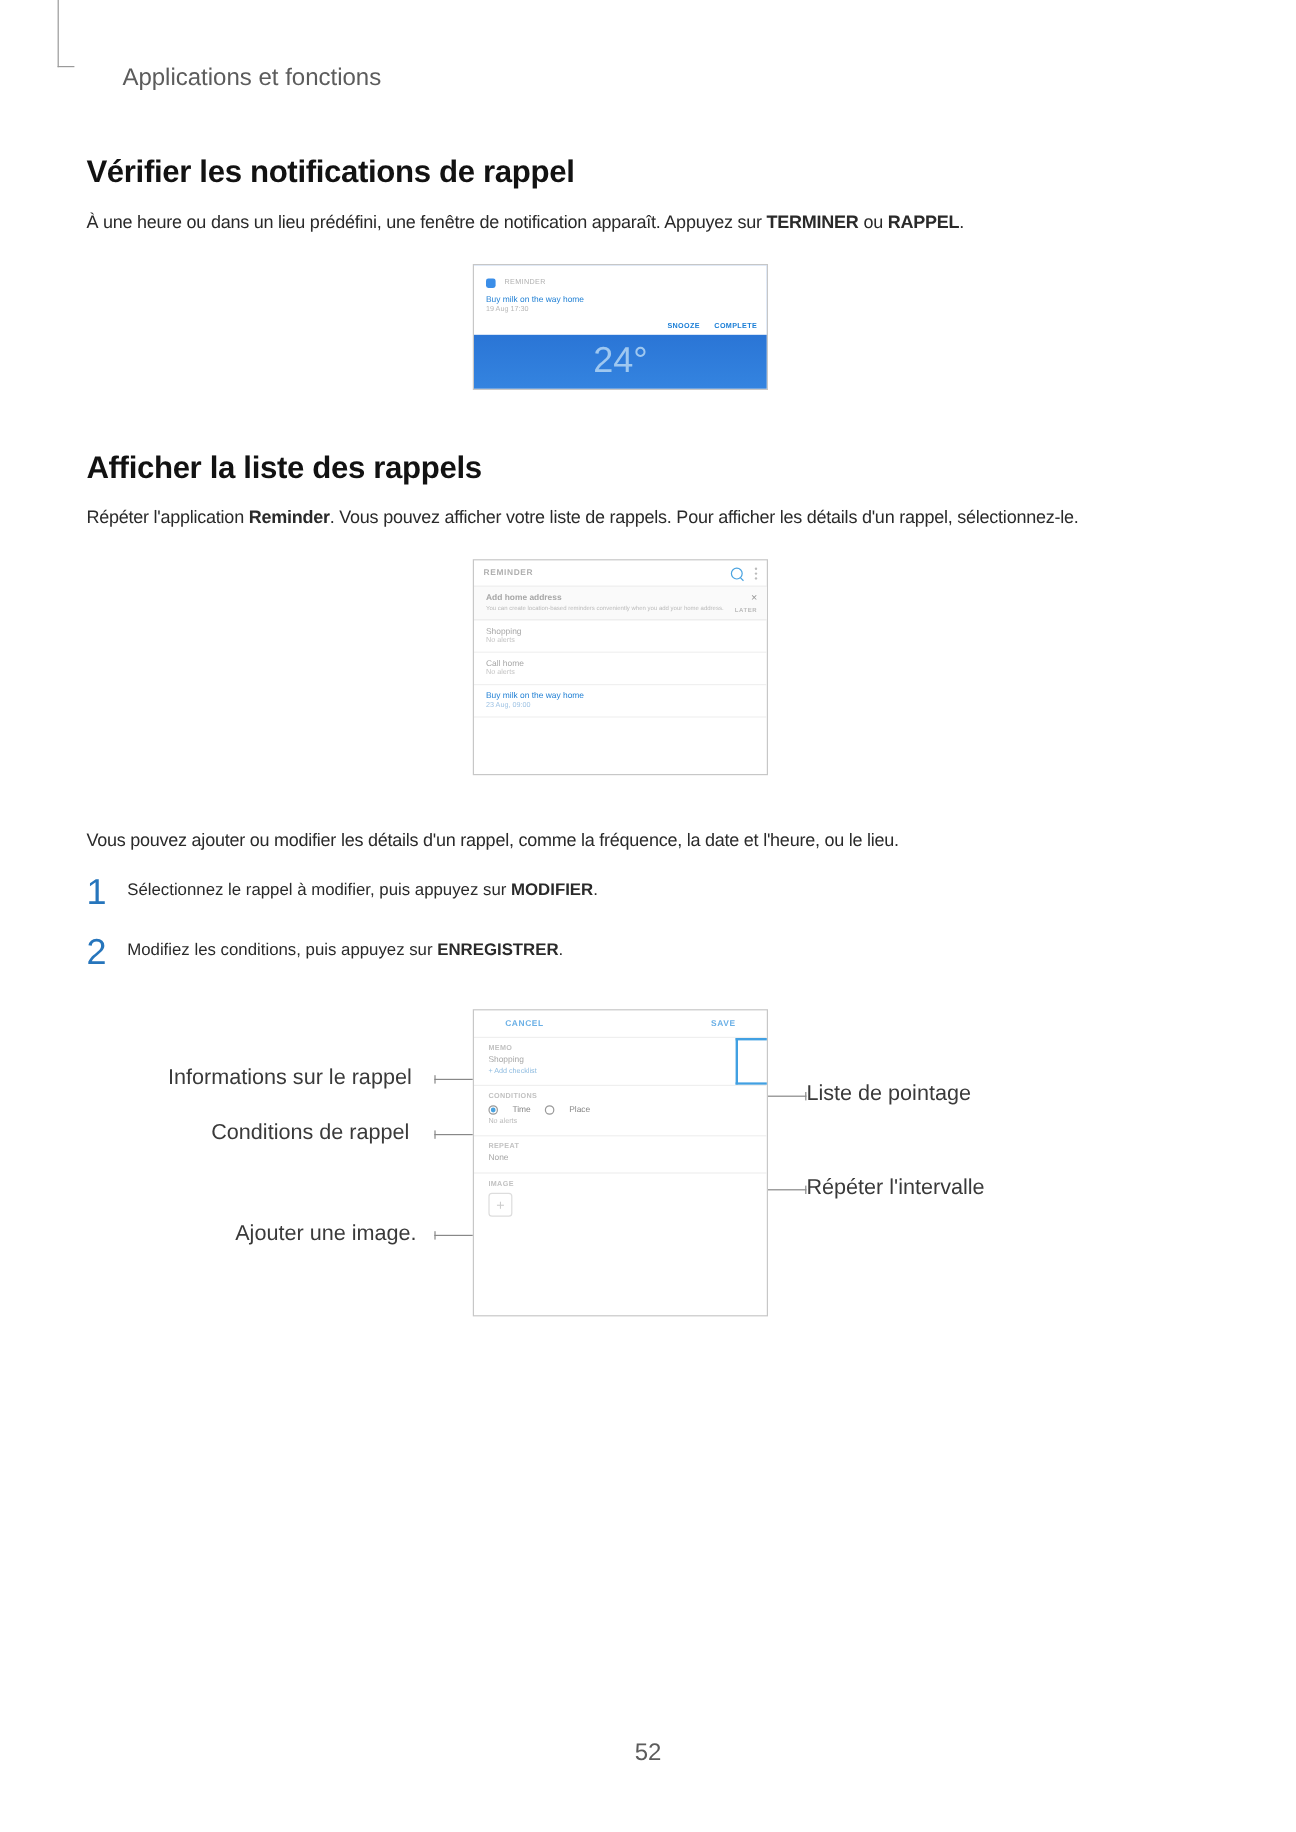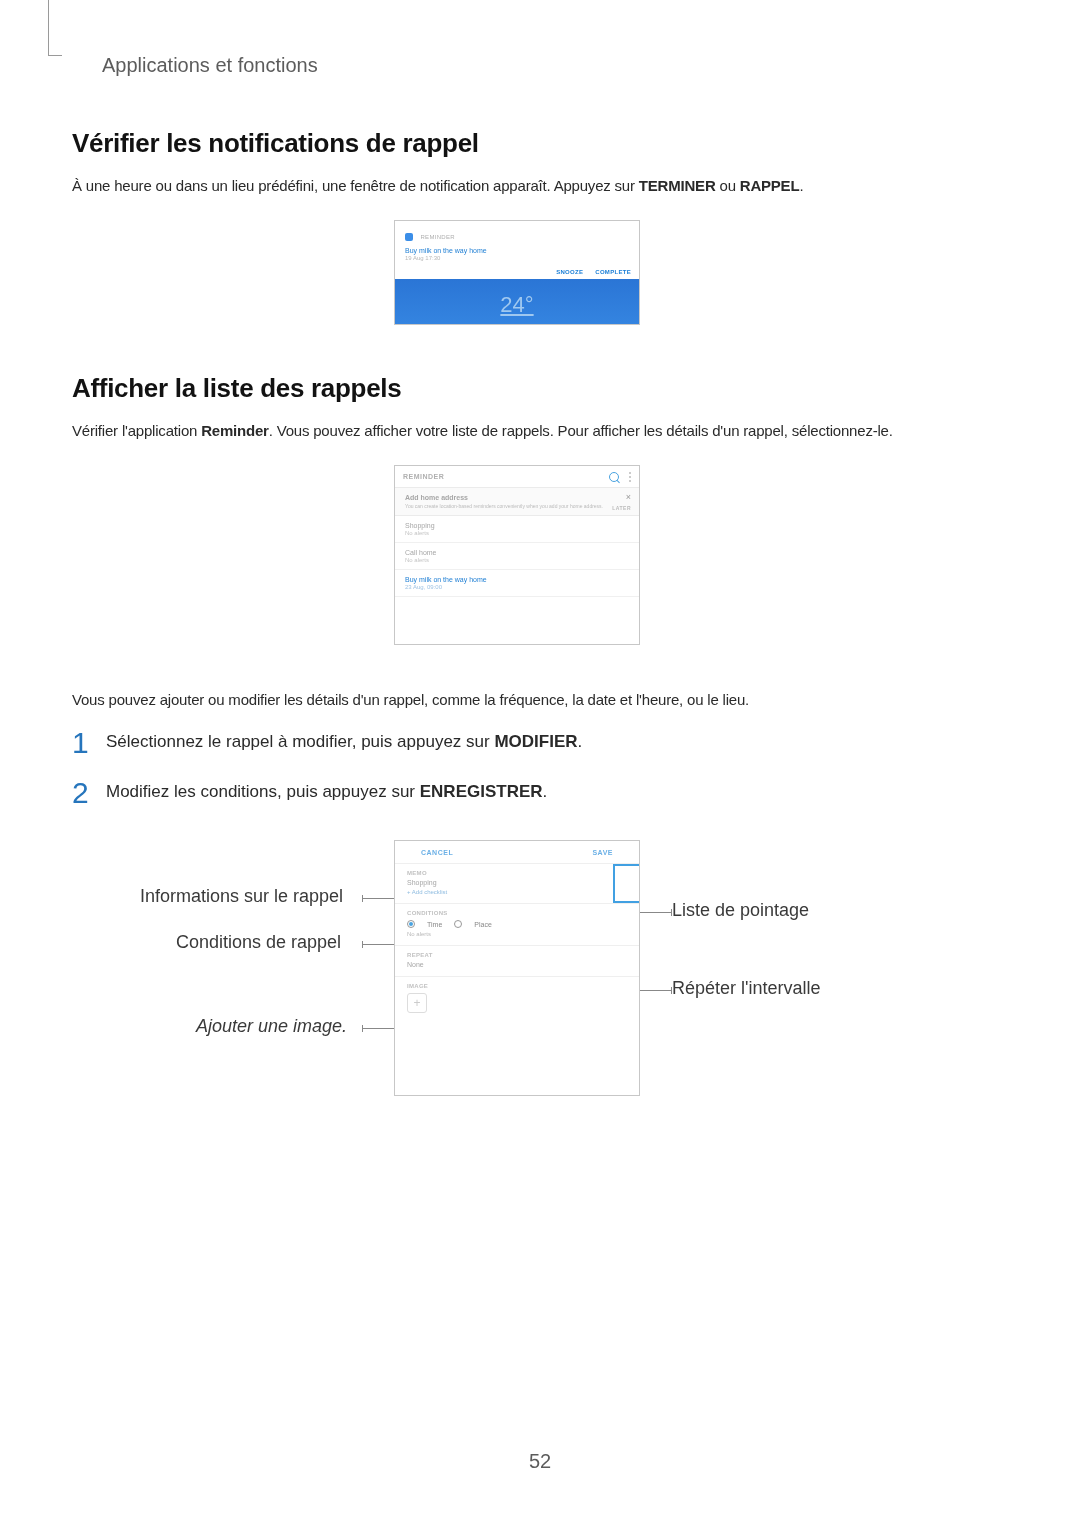--- a/index.html
+++ b/index.html
@@ -65,21 +65,21 @@
   }
   ol.steps li .num {
     font-size: 30px;
     font-weight: 400;
     color: #2675bc;
     width: 34px;
     line-height: 1;
     flex-shrink: 0;
   }
   ol.steps li .txt {
-    font-size: 17px;
+    font-size: 14px;
     color: #2a2a2a;
     padding-top: 4px;
   }
   ol.steps li .txt b { font-weight: 700; }
   .fig-wrap { text-align: center; margin: 24px 0 44px 0; }
 
   
   .fig1 {
     display: inline-block;
     width: 246px;
@@ -128,24 +128,23 @@
     font-size: 6px;
     font-weight: 700;
     color: #1a7ed6;
     letter-spacing: 0.3px;
   }
   .fig1-card .actions span { margin-left: 10px; }
   .fig1-temp {
     position: absolute;
     bottom: 6px;
     left: 0; right: 0;
-    font-size: 22px;
+    font-size: 30px;
     font-weight: 200;
     color: #9fc8f0;
-    text-decoration: underline;
   }
 
   
   .fig2 {
     display: inline-block;
     width: 246px;
     height: 180px;
     border: 1px solid #c7c7c7;
     background: #fff;
     text-align: left;
@@ -281,21 +280,21 @@
           <span>SNOOZE</span>
           <span>COMPLETE</span>
         </div>
       </div>
       <div class="fig1-temp">24°</div>
     </div>
   </div>
 
   <h2 class="section-title">Afficher la liste des rappels</h2>
   <p class="body">
-    <span>Vérifier l'application </span><b>Reminder</b><span>. Vous pouvez afficher votre liste de rappels. Pour afficher les détails d'un rappel, sélectionnez-le.</span>
+    <span>Répéter l'application </span><b>Reminder</b><span>. Vous pouvez afficher votre liste de rappels. Pour afficher les détails d'un rappel, sélectionnez-le.</span>
   </p>
 
   <div class="fig-wrap">
     <div class="fig2">
       <div class="fig2-header">
         <span class="title">REMINDER</span>
         <span class="search"></span>
         <span class="dots">
             <span></span>
             <span></span>
@@ -343,21 +342,21 @@
   <div class="fig-wrap" style="margin-top:6px;">
     <div class="fig3-wrap">
 
       
       <span class="callout" style="top:46px;left:6px;">Informations sur le rappel</span>
       <span class="line h" style="top:58px;left:228px;width:44px;"></span>
 
       <span class="callout" style="top:92px;left:42px;">Conditions de rappel</span>
       <span class="line h" style="top:104px;left:228px;width:44px;"></span>
 
-      <span class="callout" style="top:176px;left:62px;font-style:italic;">Ajouter une image.</span>
+      <span class="callout" style="top:176px;left:62px;">Ajouter une image.</span>
       <span class="line h" style="top:188px;left:228px;width:44px;"></span>
 
       
       <span class="callout" style="top:60px;left:538px;">Liste de pointage</span>
       <span class="line h rtick" style="top:72px;left:494px;width:44px;"></span>
 
       <span class="callout" style="top:138px;left:538px;">Répéter l'intervalle</span>
       <span class="line h rtick" style="top:150px;left:494px;width:44px;"></span>
 
       <div class="fig3">

